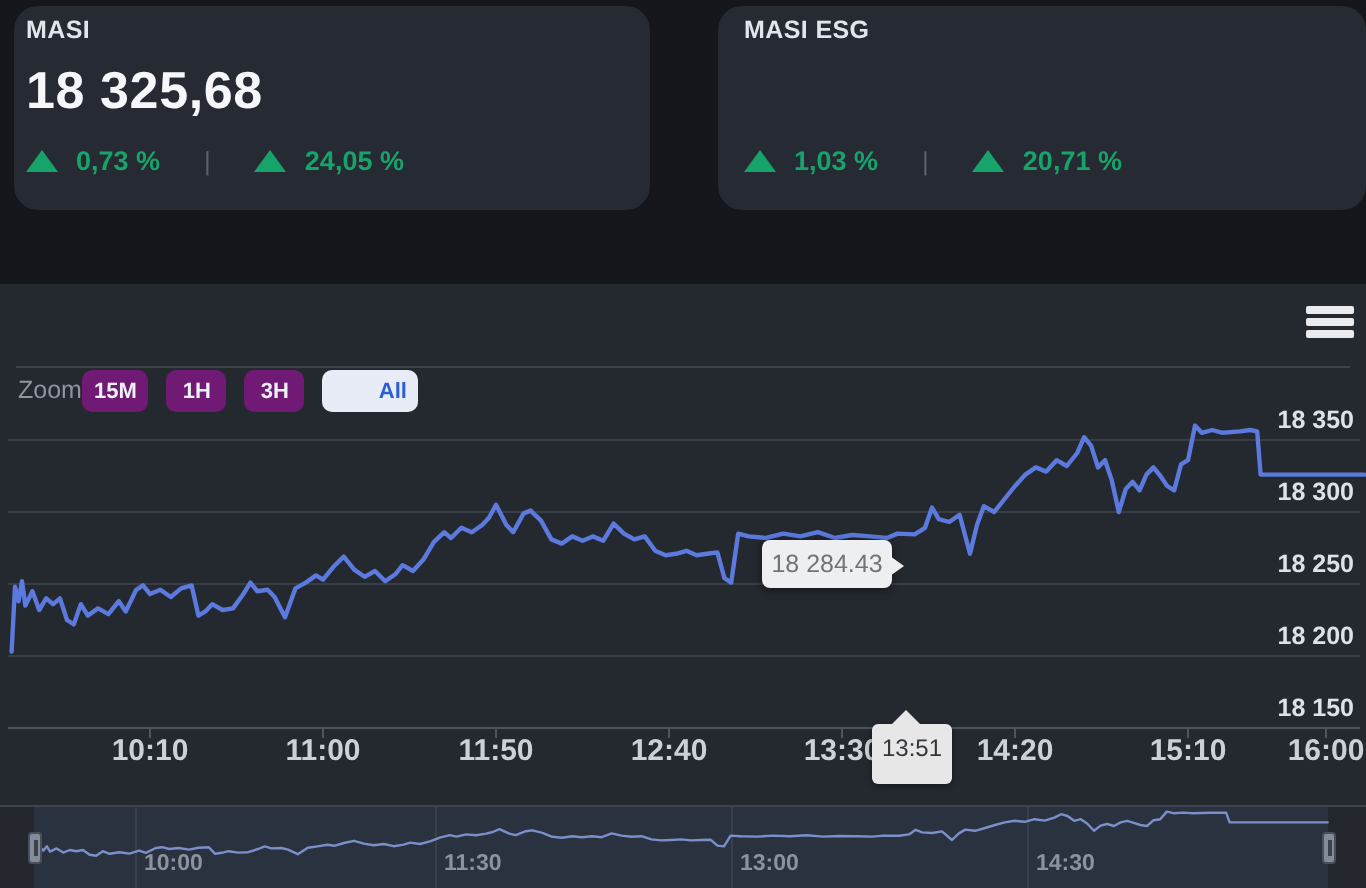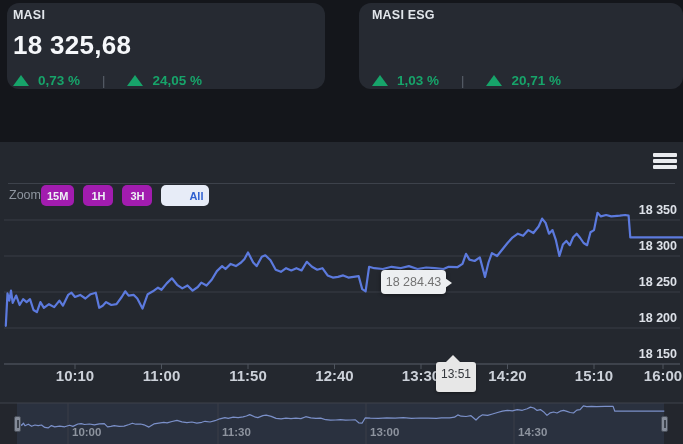--- a/index.html
+++ b/index.html
@@ -1,36 +1,36 @@
 <!DOCTYPE html>
 <html><head>
 <meta charset="utf-8">
 <style>
   html,body{margin:0;padding:0;background:#13151a;}
   *{box-sizing:border-box;font-family:"Liberation Sans","DejaVu Sans",sans-serif;}
   .screen{position:relative;width:683px;height:444px;background:#14161b;overflow:hidden;}
 
   
-  .card{position:absolute;top:3px;height:86px;background:#262a32;border-radius:12px;}
+  .card{position:absolute;top:3px;height:102px;background:#262a32;border-radius:12px;}
   .card1{left:7px;width:318px;}
   .card2{left:359px;width:324px;}
   .card-label{position:absolute;top:5px;font-size:12.5px;font-weight:600;color:#e2e6eb;letter-spacing:.2px;}
   .card-value{position:absolute;top:27px;font-size:26px;font-weight:700;color:#f5f7fa;letter-spacing:.3px;}
   .card-change{position:absolute;top:70px;display:flex;align-items:center;font-size:13.5px;font-weight:600;color:#17a46a;}
   .card1 .card-label,.card1 .card-value,.card1 .card-change{left:6px;}
   .card2 .card-label,.card2 .card-value,.card2 .card-change{left:13px;}
   .tri{width:0;height:0;border-left:8px solid transparent;border-right:8px solid transparent;border-bottom:11px solid #17a46a;margin-right:9px;}
   .sep{color:#5b626c;font-weight:400;margin:0 22px;font-size:13px;}
   .tri2{margin-left:0;}
 
   
   .panel{position:absolute;left:0;top:142px;width:683px;height:302px;background:#24282f;}
   .zoom-label{position:absolute;left:9px;top:46px;font-size:12.5px;color:#8e959f;}
   .zoom-btns{position:absolute;left:41px;top:43px;display:flex;gap:9px;}
-  .zbtn{min-width:30px;height:21px;padding:0 6px;border-radius:5px;background:#a21caf;color:#eef1f5;
+  .zbtn{min-width:30px;height:21px;padding:0 6px;border-radius:5px;background:#701a75;color:#eef1f5;
         font-size:11px;font-weight:700;display:flex;align-items:center;justify-content:center;cursor:pointer;}
   .zbtn.active{background:#e7ecf7;color:#2e5fd0;padding-left:28px;}
   .burger{position:absolute;left:653px;top:11px;width:24px;height:18px;cursor:pointer;}
   .burger span{position:absolute;left:0;width:24px;height:4px;background:#e9ebef;border-radius:1px;}
   .burger span:nth-child(1){top:0;} .burger span:nth-child(2){top:6px;} .burger span:nth-child(3){top:12px;}
   .divider{position:absolute;left:8px;top:41px;width:667px;height:1px;background:#3d424b;}
 
   .chart-svg{position:absolute;left:0;top:0;width:683px;height:302px;}
   .ylab{position:absolute;width:70px;text-align:right;font-size:12.5px;font-weight:600;color:#dde1e8;}
   .xlab{position:absolute;width:56px;text-align:center;font-size:15px;font-weight:600;color:#ccd1d9;}

